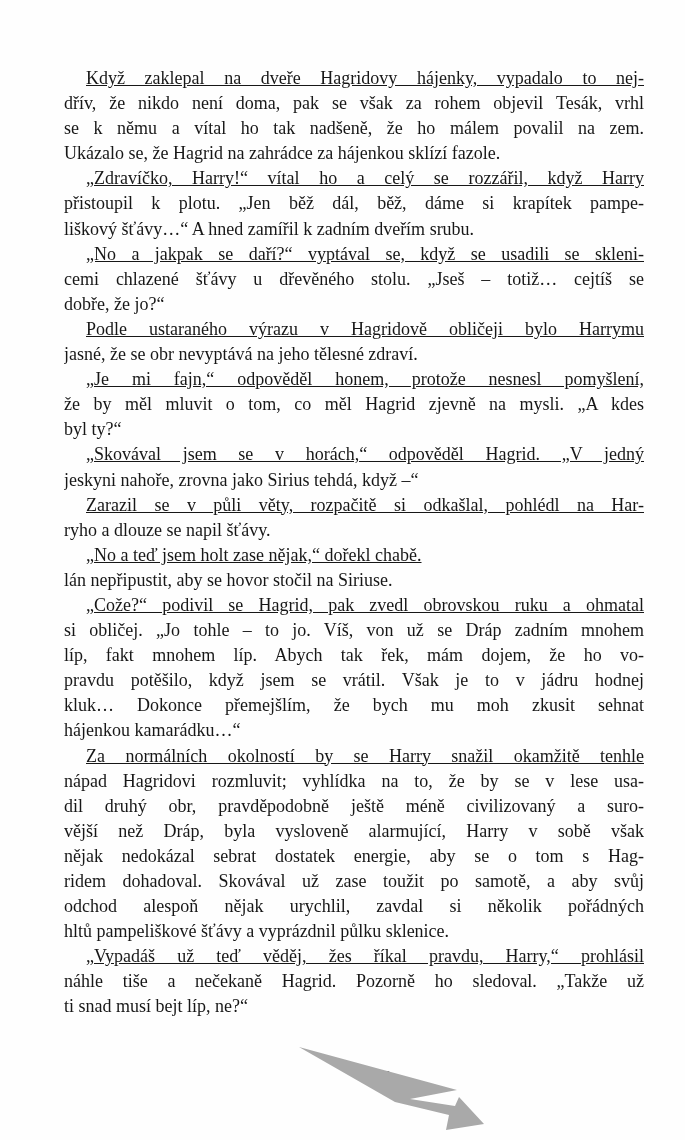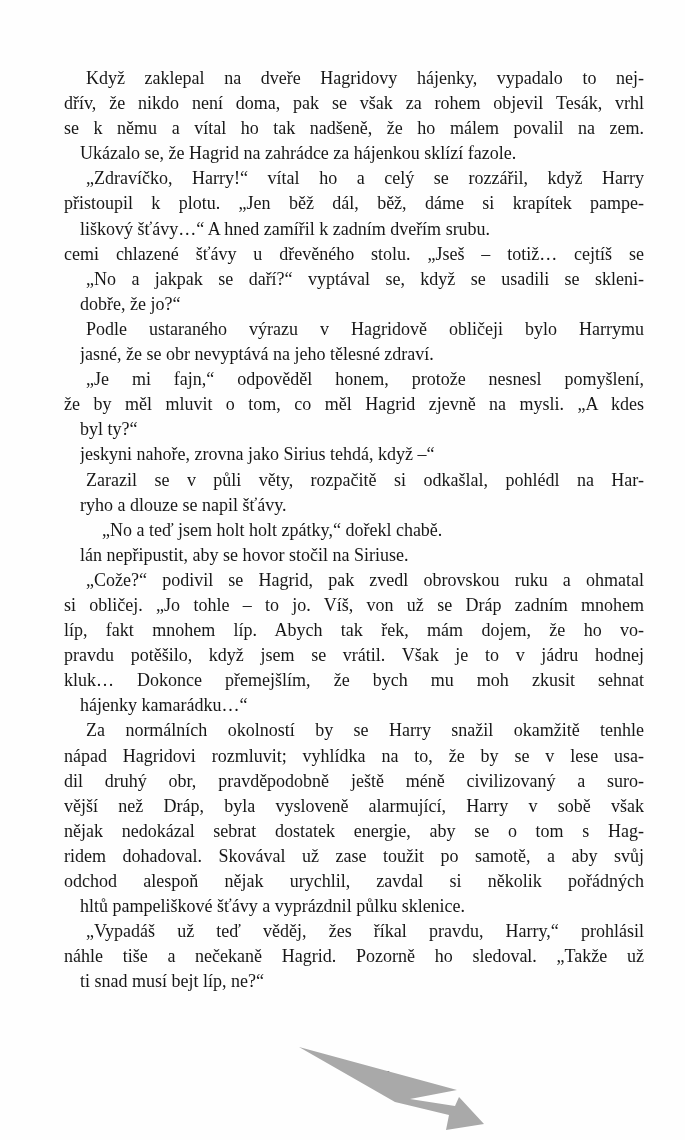--- a/index.html
+++ b/index.html
@@ -35,25 +35,25 @@
   .line {
     height: 25.1px;
     overflow: hidden;
     text-align: justify;
     text-align-last: justify;
     -moz-text-align-last: justify;
     white-space: normal;
   }
   .line.last {
     text-align-last: left;
-    margin-left: 16px;
     -moz-text-align-last: left;
   }
   .line.first {
     padding-left: 22px;
+    text-decoration: underline;
   }
   .page-number {
     position: absolute;
     left: 272px;
     top: 1066px;
     width: 120px;
     text-align: right;
     color: #171717;
     font-size: 19px;
     line-height: 24px;
@@ -77,53 +77,54 @@
         <div class="line">dřív, že nikdo není doma, pak se však za rohem objevil Tesák, vrhl</div>
         <div class="line">se k němu a vítal ho tak nadšeně, že ho málem povalil na zem.</div>
         <div class="line last">Ukázalo se, že Hagrid na zahrádce za hájenkou sklízí fazole.</div>
       </div>
       <div class="para">
         <div class="line first">„Zdravíčko, Harry!“ vítal ho a celý se rozzářil, když Harry</div>
         <div class="line">přistoupil k plotu. „Jen běž dál, běž, dáme si krapítek pampe-</div>
         <div class="line last">liškový šťávy…“ A hned zamířil k zadním dveřím srubu.</div>
       </div>
       <div class="para">
+        <div class="line first">„No a jakpak se daří?“ vyptával se, když se usadili se skleni-</div>
         <div class="line">cemi chlazené šťávy u dřevěného stolu. „Jseš – totiž… cejtíš se</div>
-        <div class="line first">„No a jakpak se daří?“ vyptával se, když se usadili se skleni-</div>
         <div class="line last">dobře, že jo?“</div>
       </div>
       <div class="para">
         <div class="line first">Podle ustaraného výrazu v Hagridově obličeji bylo Harrymu</div>
         <div class="line last">jasné, že se obr nevyptává na jeho tělesné zdraví.</div>
       </div>
       <div class="para">
         <div class="line first">„Je mi fajn,“ odpověděl honem, protože nesnesl pomyšlení,</div>
         <div class="line">že by měl mluvit o tom, co měl Hagrid zjevně na mysli. „A kdes</div>
         <div class="line last">byl ty?“</div>
       </div>
       <div class="para">
+        <div class="line first">„Skovával jsem se v horách,“ odpověděl Hagrid. „V jedný</div>
         <div class="line last">jeskyni nahoře, zrovna jako Sirius tehdá, když –“</div>
       </div>
       <div class="para">
         <div class="line first">Zarazil se v půli věty, rozpačitě si odkašlal, pohlédl na Har-</div>
         <div class="line last">ryho a dlouze se napil šťávy.</div>
       </div>
       <div class="para">
-        <div class="line first last">„No a teď jsem holt holt zpátky,“ dořekl chabě.</div>
+        <div class="line first last">„No a teď jsem holt zase nějak,“ dořekl chabě.</div>
       </div>
       <div class="para">
         <div class="line last">lán nepřipustit, aby se hovor stočil na Siriuse.</div>
       </div>
       <div class="para">
         <div class="line first">„Cože?“ podivil se Hagrid, pak zvedl obrovskou ruku a ohmatal</div>
         <div class="line">si obličej. „Jo tohle – to jo. Víš, von už se Dráp zadním mnohem</div>
         <div class="line">líp, fakt mnohem líp. Abych tak řek, mám dojem, že ho vo-</div>
         <div class="line">pravdu potěšilo, když jsem se vrátil. Však je to v jádru hodnej</div>
         <div class="line">kluk… Dokonce přemejšlím, že bych mu moh zkusit sehnat</div>
-        <div class="line last">hájenky kamarádku…“</div>
+        <div class="line last">hájenkou kamarádku…“</div>
       </div>
       <div class="para">
         <div class="line first">Za normálních okolností by se Harry snažil okamžitě tenhle</div>
         <div class="line">nápad Hagridovi rozmluvit; vyhlídka na to, že by se v lese usa-</div>
         <div class="line">dil druhý obr, pravděpodobně ještě méně civilizovaný a suro-</div>
         <div class="line">vější než Dráp, byla vysloveně alarmující, Harry v sobě však</div>
         <div class="line">nějak nedokázal sebrat dostatek energie, aby se o tom s Hag-</div>
         <div class="line">ridem dohadoval. Skovával už zase toužit po samotě, a aby svůj</div>
         <div class="line">odchod alespoň nějak urychlil, zavdal si několik pořádných</div>
         <div class="line last">hltů pampeliškové šťávy a vyprázdnil půlku sklenice.</div>

